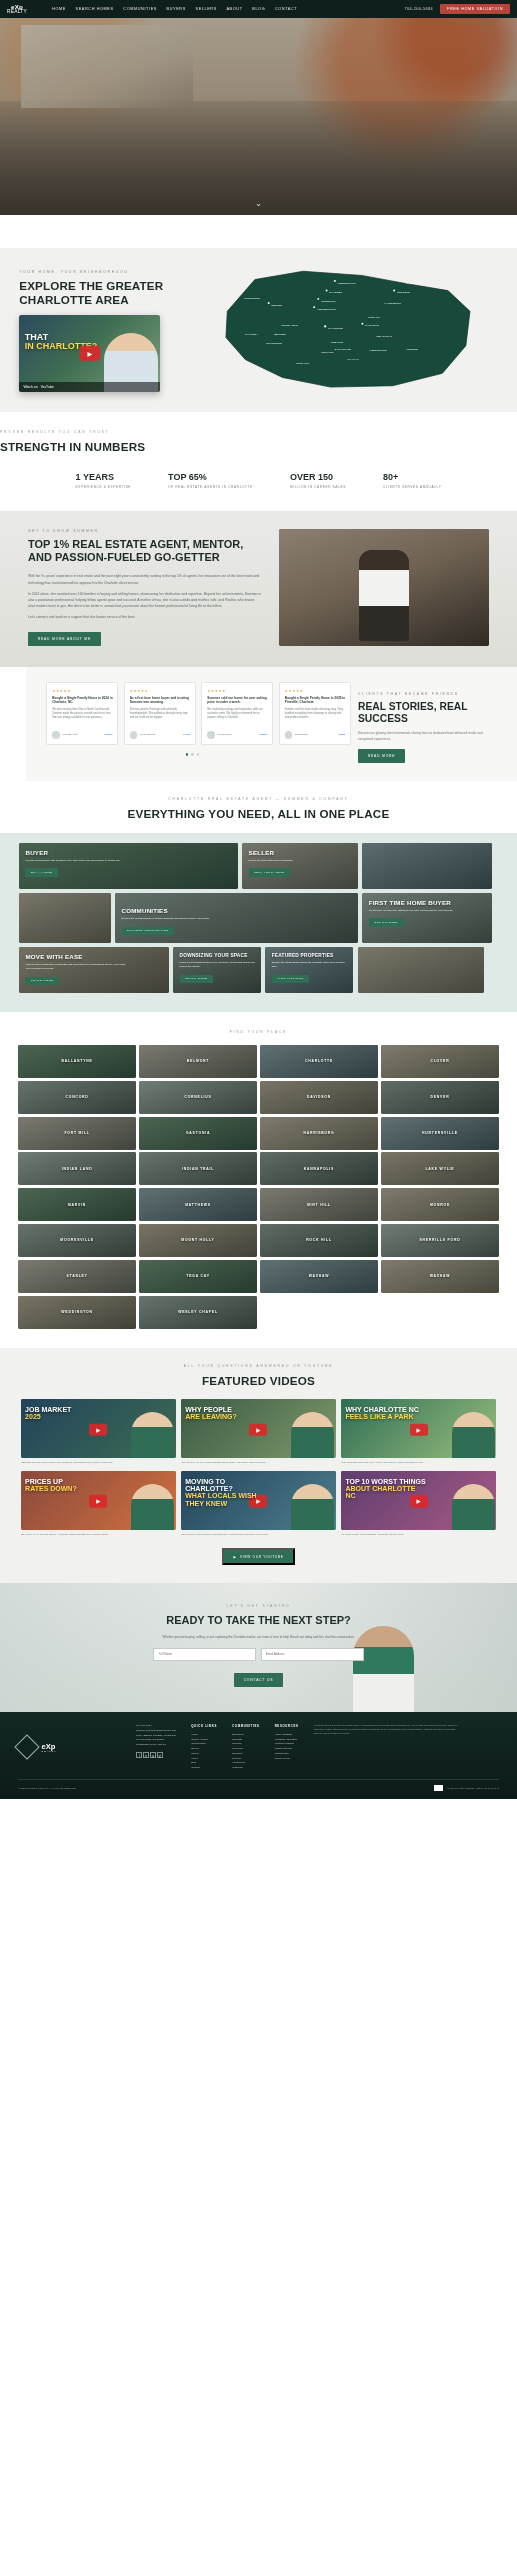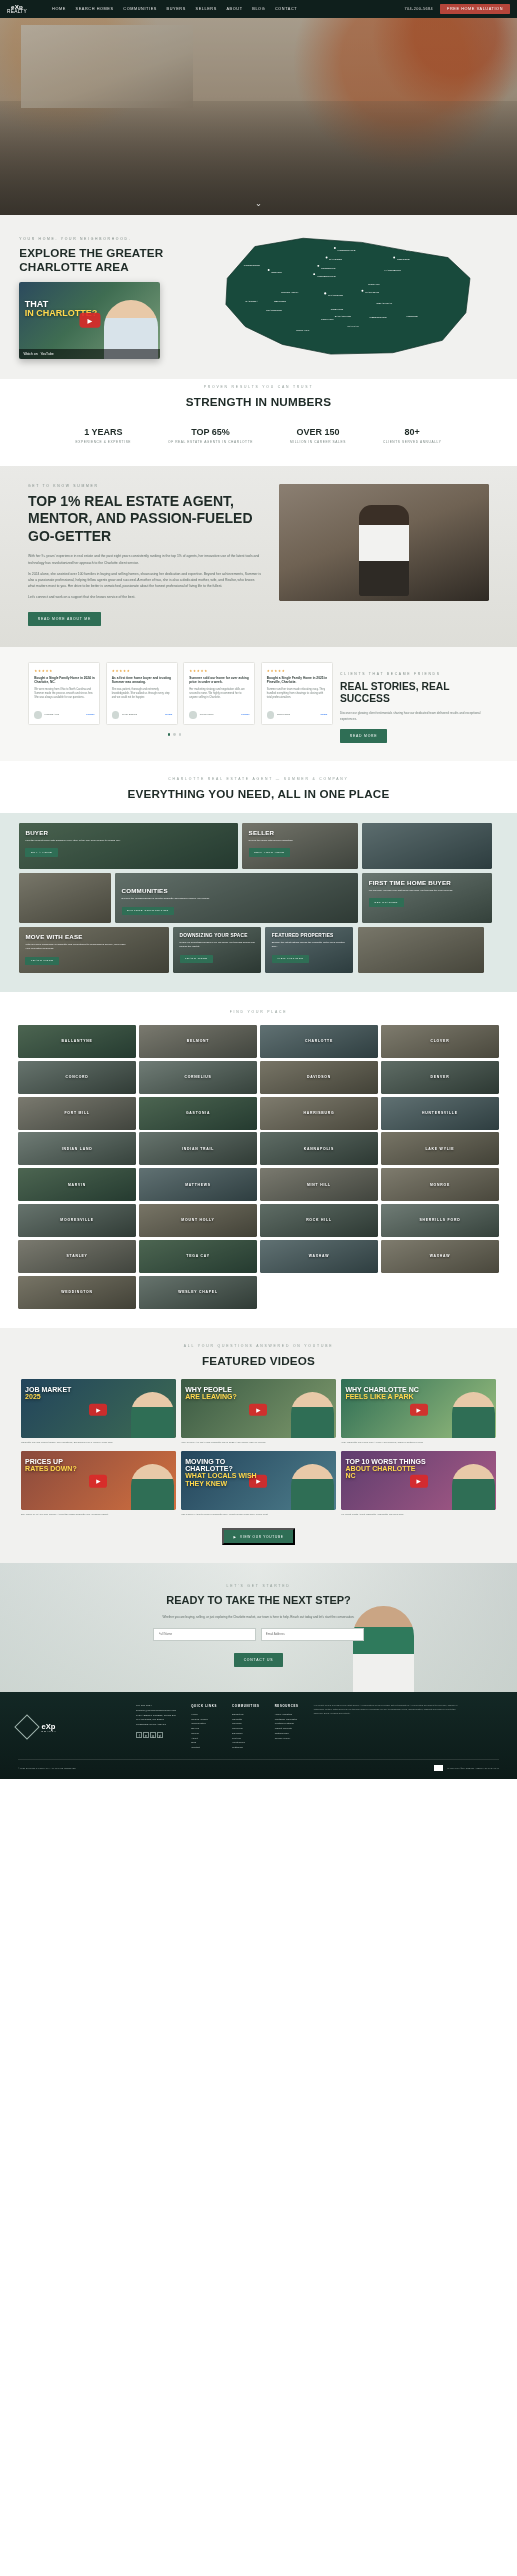--- a/index.html
+++ b/index.html
@@ -100,20 +100,21 @@
   .hero-arrow {
     position:absolute; left:50%; bottom:7px; transform:translateX(-50%);
     color:#fff; font-size: 8.3px; opacity:.85; z-index:6;
   }
 
   
   .explore {
     background: #f1f1ef;
     padding: 15px 0 18px;
     position: relative;
+    margin-top: 33px;
   }
   .explore-grid { display: flex; padding: 0 19.3px; gap: 12.4px; align-items: flex-start; }
   .explore-left { width: 159px; padding-top: 7px; }
   .eyebrow {
     font-size: 3.4px; letter-spacing: 1.7px; text-transform: uppercase;
     color: #7d8a85; margin-bottom: 4.8px;
   }
   .explore-title {
     font-size: 11.7px; font-weight: bold; line-height: 1.18;
     color: #1f2b27; text-transform: uppercase; letter-spacing: 0.1px;
@@ -144,21 +145,21 @@
     position:absolute; left:50%; top:50%; transform:translate(-50%,-50%);
     width: 21px; height: 14.5px; background: rgba(220,40,40,.9); border-radius:3.4px;
     display:flex; align-items:center; justify-content:center; color:#fff; font-size: 6.2px;
   }
   .map-wrap { flex: 1; position: relative; height: 131px; }
   .map-svg { width: 100%; height: 100%; }
   .map-label { font-size: 3.6px; fill: #ffffff; font-family: "Liberation Sans", sans-serif; }
   .map-dot { fill: #ffffff; }
 
   
-  .strength { background:#ffffff; padding: 6px 0 21px; text-align:center; }
+  .strength { background:#ffffff; padding: 18px 0 21px; }
   .sec-eyebrow {
     font-size: 3.4px; letter-spacing: 1.8px; color:#8d9a95;
     text-transform: uppercase; margin-bottom: 5.5px;
   }
   .sec-title {
     font-size: 11.7px; font-weight: bold; text-transform: uppercase;
     color:#1f2b27; letter-spacing:0.2px; line-height:1.2;
   }
   .stats {
     display:flex; justify-content:center; gap: 37px; margin-top: 18px;
@@ -175,21 +176,21 @@
     overflow: hidden;
   }
   .about-bg {
     position:absolute; inset:0;
     background: linear-gradient(180deg,#e9e9e6, #dcdcd6);
     opacity:.9;
   }
   .about-inner { position:relative; display:flex; padding: 0 28px; gap: 16.6px; }
   .about-left { width: 234px; }
   .about-title {
-    font-size: 14px; font-weight: bold; text-transform: uppercase;
+    font-size: 11px; font-weight: bold; text-transform: uppercase;
     line-height: 1.25; color:#1f2b27; margin-top: 1px;
   }
   .about-body {
     font-size: 3.4px; line-height: 1.85; color:#5d6965; margin-top: 8.3px;
   }
   .about-body p { margin-bottom: 4.8px; }
   .btn-green {
     display:inline-block; background:#2f6e55; color:#fff; border:0;
     font-size: 3.4px; letter-spacing: 0.8px; text-transform: uppercase;
     padding: 4.8px 9.7px; margin-top: 7px; border-radius:0.7px;
@@ -200,21 +201,21 @@
     background: linear-gradient(160deg,#8b7f72 0%, #6f6253 45%, #2f2a24 100%);
     position: relative; overflow:hidden;
   }
   .about-photo:after {
     content:""; position:absolute; left:38%; top:18%; width:50px; height:91px;
     background: linear-gradient(180deg,#3a2f26 0 22%, #f2f2f0 22% 62%, #2e2a25 62% 100%);
     border-radius: 12.4px 12.4px 2.8px 2.8px;
   }
 
   
-  .reviews { background:#f7f7f5; padding: 15px 16px 18px; display:flex; }
+  .reviews { background:#f7f7f5; padding: 15px 8px 18px; display:flex;margin-left:26px; }
   .rev-cards { width: 317px; display:flex; gap: 5.5px; padding-left: 12.4px; }
   .rev-card {
     width: 74px; background:#fff; border:0.7px solid #e4e4e0; border-radius:1.4px;
     padding: 5.5px 4.8px; display:flex; flex-direction:column; min-height: 63px;
   }
   .stars { color:#e8a33d; font-size: 3.4px; letter-spacing: 0.7px; }
   .rev-title { font-size: 3.2px; font-weight:bold; color:#2d3a36; margin-top:3.4px; line-height:1.4; }
   .rev-text { font-size: 2.6px; color:#77827e; line-height:1.55; margin-top:2.8px; flex:1; }
   .rev-foot { display:flex; align-items:center; gap:2.8px; margin-top:4.1px; }
   .rev-av { width:7.6px; height:7.6px; border-radius:50%; background:#cfd8d4; }

